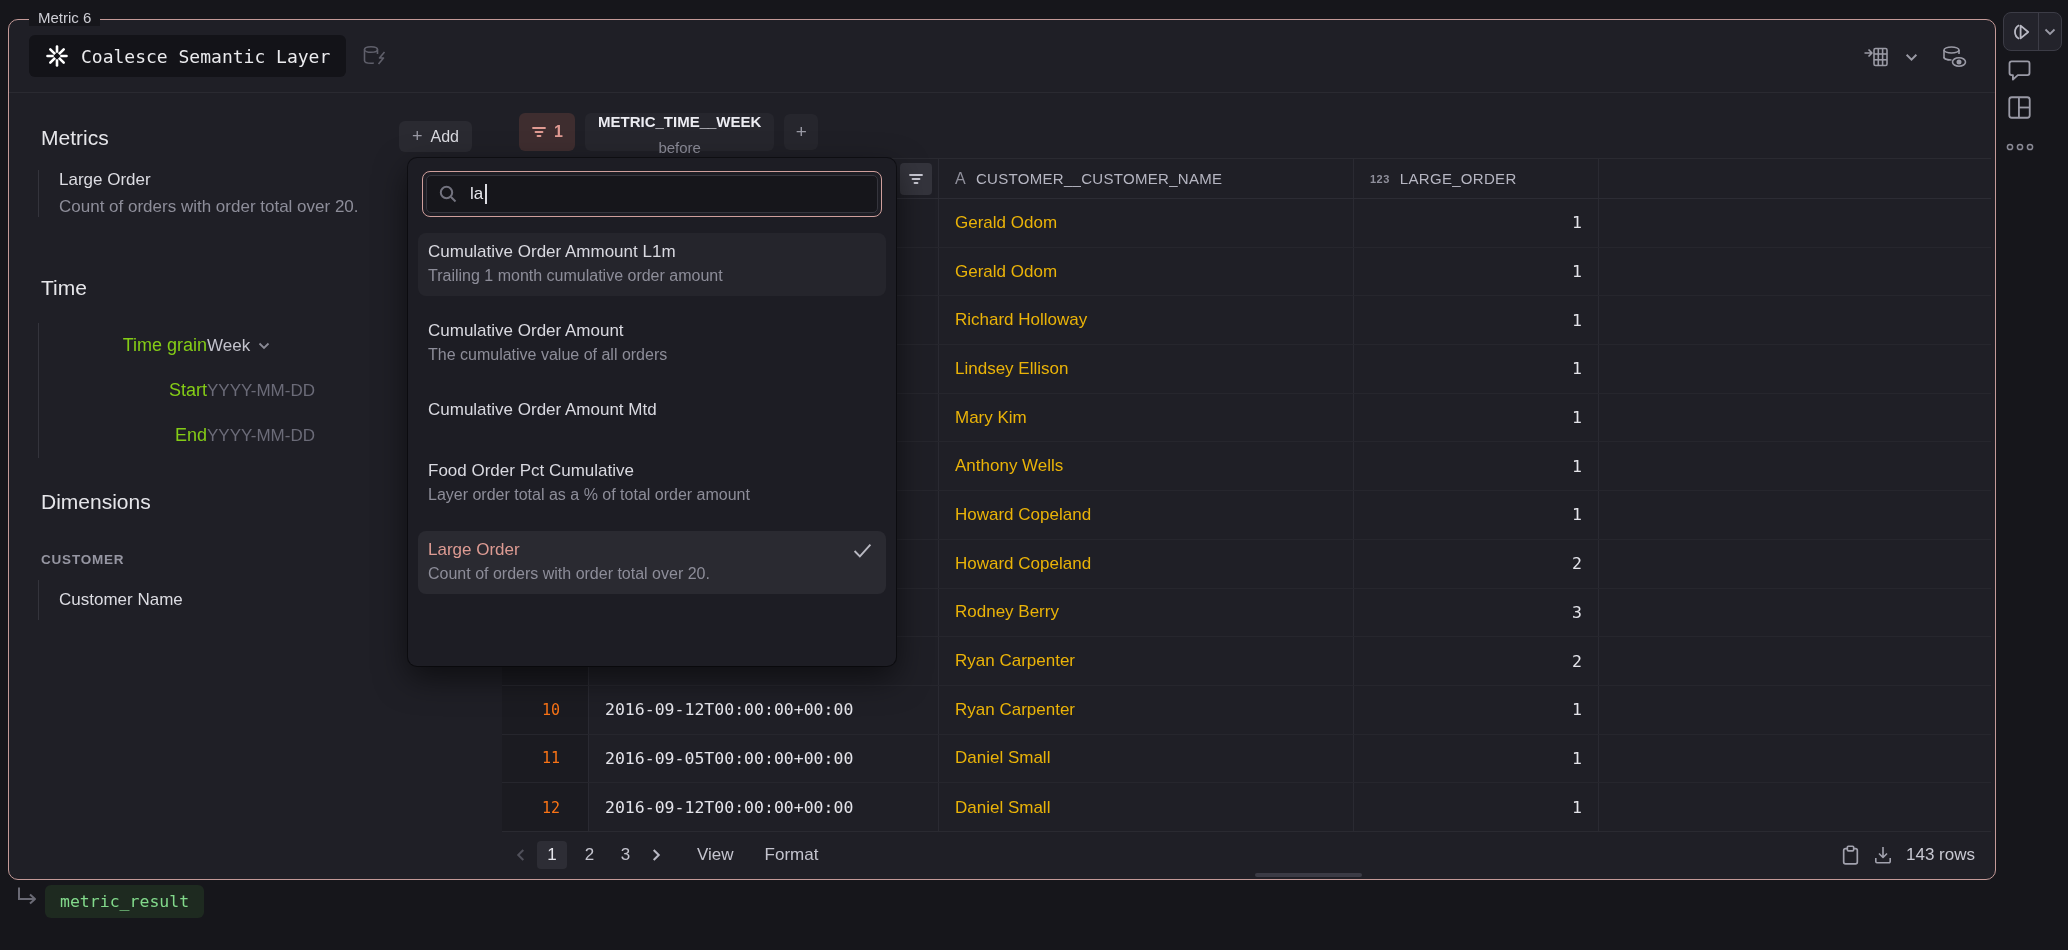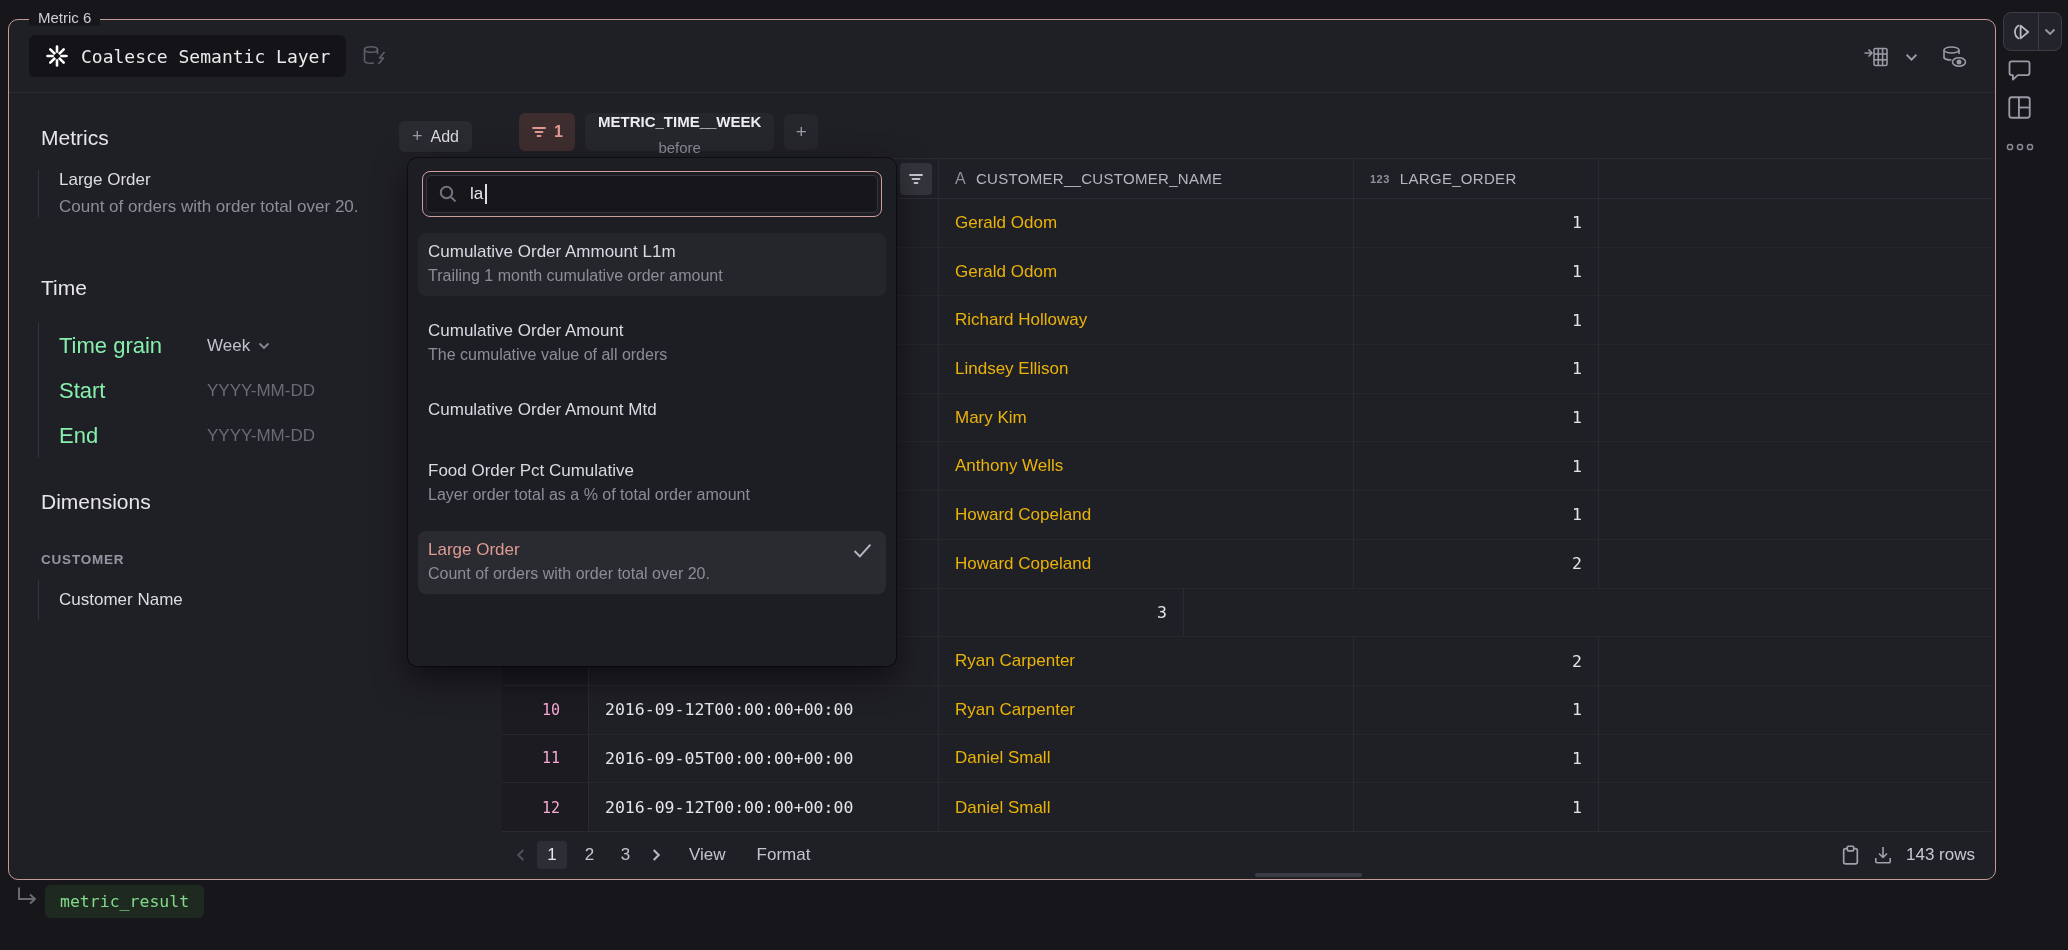--- a/index.html
+++ b/index.html
@@ -18,21 +18,21 @@
         display:flex;align-items:center;gap:12px;padding:0 16px;color:#ebebee;font-size:18px;}
   .dbbolt{position:absolute;left:352px;top:24px;}
   .hdr-icons{position:absolute;right:27px;top:24px;display:flex;align-items:center;gap:16px;}
 
   
   .h1{position:absolute;font-size:21px;font-weight:500;color:#e6e6ea;white-space:nowrap;}
   .indent{position:absolute;border-left:1px solid #34343c;padding-left:20px;}
   .metric-name{font-size:17px;font-weight:500;color:#dcdce2;margin-bottom:7px;white-space:nowrap;}
   .metric-desc{font-size:17px;color:#8d8d99;white-space:nowrap;}
   .trow{display:flex;align-items:center;height:45px;}
-  .trow .lbl{width:148px;font-size:22px;color:#86efac;}
+  .trow .lbl{width:148px;font-size:18px;color:#84cc16;text-align:right;}
   .trow .val{font-size:17px;color:#c2c2cb;display:flex;align-items:center;gap:8px;}
   .trow .ph{color:#6b6b78;}
   .grp{position:absolute;font-size:13.5px;font-weight:700;letter-spacing:.8px;color:#9696a2;}
 
   
   .add-btn{position:absolute;left:390px;top:101px;height:31px;padding:0 13px;border-radius:6px;
            background:#2a2a31;display:flex;align-items:center;gap:8px;font-size:16px;color:#d8d8de;}
   .add-btn .plus{color:#9a9aa5;font-size:18px;}
   .filter-row{position:absolute;left:510px;top:93px;display:flex;align-items:center;gap:10px;}
   .fbadge{height:38px;width:56px;border-radius:6px;background:#3e2d2f;color:#e09a92;
@@ -65,40 +65,40 @@
   .opt.sel .check{display:block;}
 
   
   .table{position:absolute;left:493px;top:138px;width:1489px;border-top:1px solid #2a2a31;}
   .trh,.tr{display:flex;box-sizing:border-box;}
   .trh{height:40px;border-bottom:1px solid #2c2c34;}
   .tr{height:48.7px;border-bottom:1px solid #26262d;}
   .tr:last-child{border-bottom:none;}
   .c{box-sizing:border-box;display:flex;align-items:center;border-right:1px solid #2a2a32;}
   .c-idx{width:87px;background:#1b1b21;justify-content:flex-end;padding-right:28px;
-         font-size:15px;color:#f9a8d4;}
+         font-size:15px;color:#f97316;}
   .c-date{width:350px;padding-left:16px;font-size:16.5px;color:#e4e4ea;position:relative;}
   .c-date.tail{justify-content:flex-end;padding-right:40px;}
   .c-name{width:415px;padding-left:16px;font-size:17px;color:#eab308;}
   .c-val{width:245px;justify-content:flex-end;padding-right:16px;font-size:16.5px;color:#e4e4ea;}
   .c-fill{flex:1;border-right:none;}
   .hc{font-size:15px;font-weight:500;color:#b6b6c2;letter-spacing:.3px;}
   .typ{color:#8f8f9b;font-weight:400;margin-right:10px;font-size:16px;}
   .typ.num{font-size:11px;font-weight:700;letter-spacing:.5px;}
   .colfilter{position:absolute;right:6px;top:4px;width:32px;height:32px;border-radius:4px;
              background:#34343c;color:#c8c8d2;display:flex;align-items:center;justify-content:center;}
 
   
   .tfooter{position:absolute;left:493px;right:4px;top:811px;height:46px;border-top:1px solid #2a2a31;
            display:flex;align-items:center;}
   .pager{display:flex;align-items:center;gap:9px;margin-left:10px;font-size:17px;color:#c4c4ce;}
   .pgbtn{width:27px;height:28px;display:flex;align-items:center;justify-content:center;border-radius:4px;}
   .pgbtn.active{background:#2d2d35;color:#e6e6ec;width:30px;}
   .navch{display:flex;align-items:center;justify-content:center;width:16px;}
-  .ftlink{font-size:17px;color:#c4c4ce;margin-left:16px;}
+  .ftlink{font-size:17px;color:#c4c4ce;margin-left:24px;}
   .rowsbox{margin-left:auto;margin-right:16px;display:flex;align-items:center;gap:13px;
            font-size:17px;color:#c8c8d2;}
   .hthumb{position:absolute;left:753px;top:41px;width:107px;height:4px;border-radius:2px;background:#3b3b45;}
 
   
   .out-arrow{position:absolute;left:15px;top:886px;}
   .out-pill{position:absolute;left:45px;top:885px;height:33px;display:flex;align-items:center;
             padding:0 15px;border-radius:6px;background:#1e2a20;color:#82d98b;font-size:16.5px;}
   .run-group{position:absolute;left:2003px;top:12px;width:57px;height:37px;border:1px solid #3c3c46;
              background:#23232b;border-radius:8px;display:flex;align-items:center;}
@@ -311,20 +311,21 @@
         <div class="tr">
     <div class="c c-idx"></div>
     <div class="c c-date tail">00</div>
     <div class="c c-name" style="font-family:'Liberation Sans',sans-serif;">Howard Copeland</div>
     <div class="c c-val">2</div>
     <div class="c c-fill"></div>
   </div>
         <div class="tr">
     <div class="c c-idx"></div>
     <div class="c c-date tail">00</div>
+    <div class="c c-name" style="font-family:'Liberation Sans',sans-serif;">Rodney Berry</div>
     <div class="c c-val">3</div>
     <div class="c c-fill"></div>
   </div>
         <div class="tr">
     <div class="c c-idx">9</div>
     <div class="c c-date">2016-08-29T00:00:00+00:00</div>
     <div class="c c-name" style="font-family:'Liberation Sans',sans-serif;">Ryan Carpenter</div>
     <div class="c c-val">2</div>
     <div class="c c-fill"></div>
   </div>

